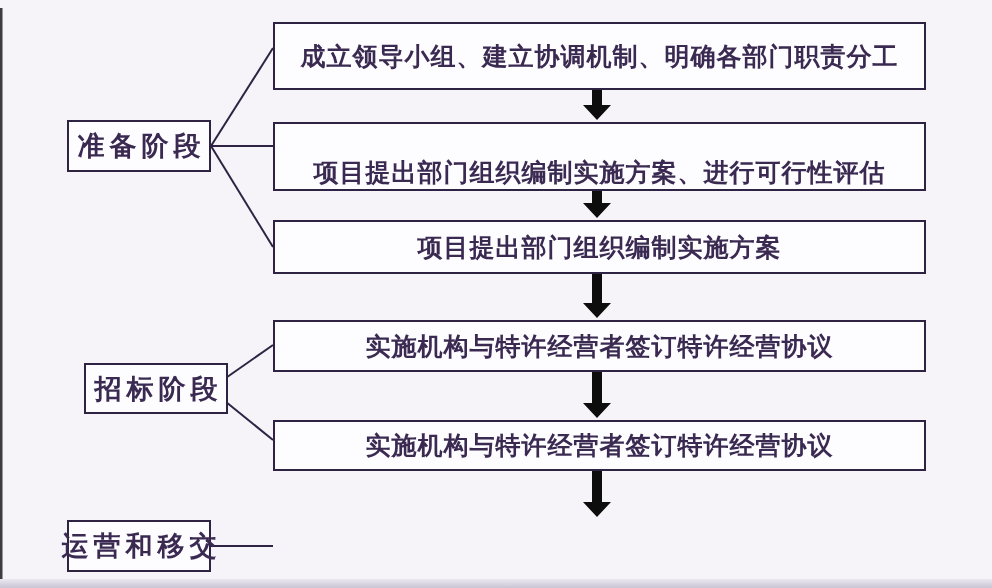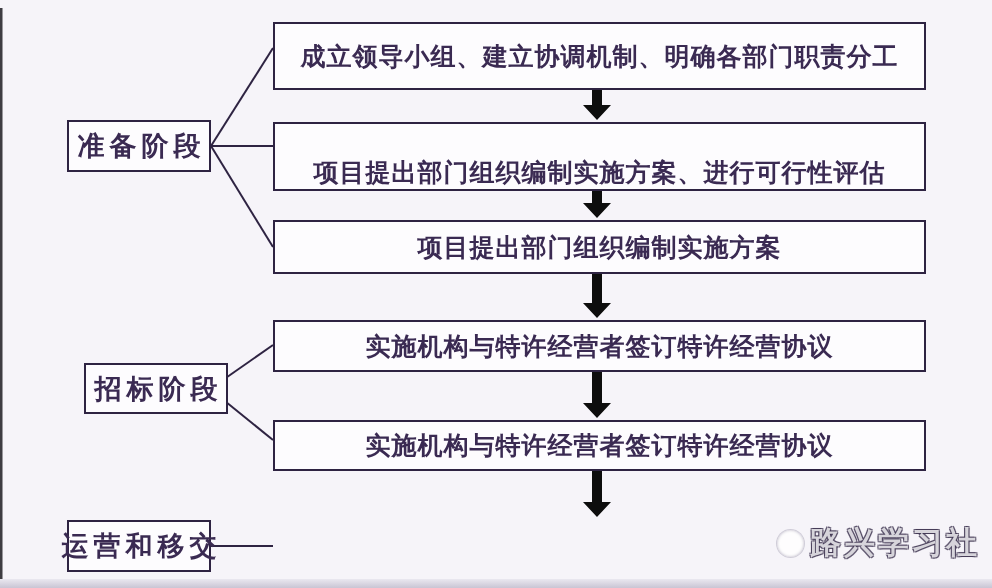--- a/index.html
+++ b/index.html
@@ -107,19 +107,15 @@
   <div class="box step step-3">
     <span>项目提出部门组织编制实施方案</span>
   </div>
   <div class="box step step-4">
     <span>实施机构与特许经营者签订特许经营协议</span>
   </div>
   <div class="box step step-5">
     <span>实施机构与特许经营者签订特许经营协议</span>
   </div>
 
-  <div class="watermark">
-    <span class="wm-circle"></span>
-    <span class="wm-text">路兴学习社</span>
-  </div>
 
   <div class="bottom-band"></div>
 </div>
 
 </body></html>

